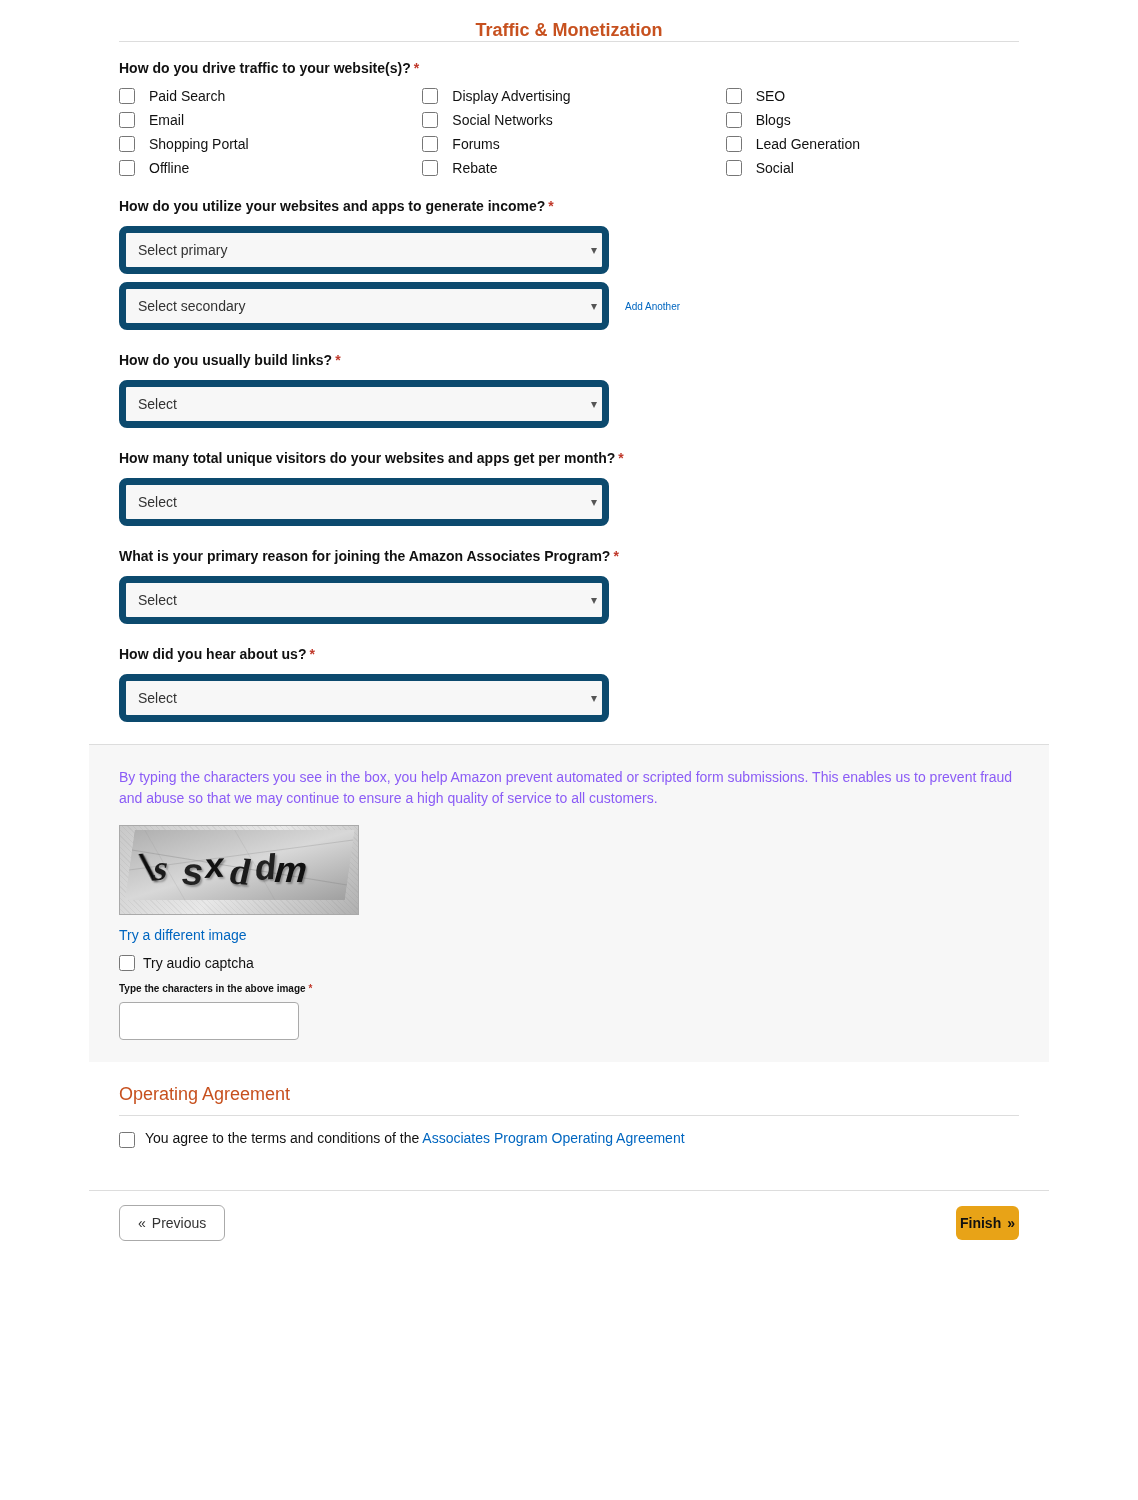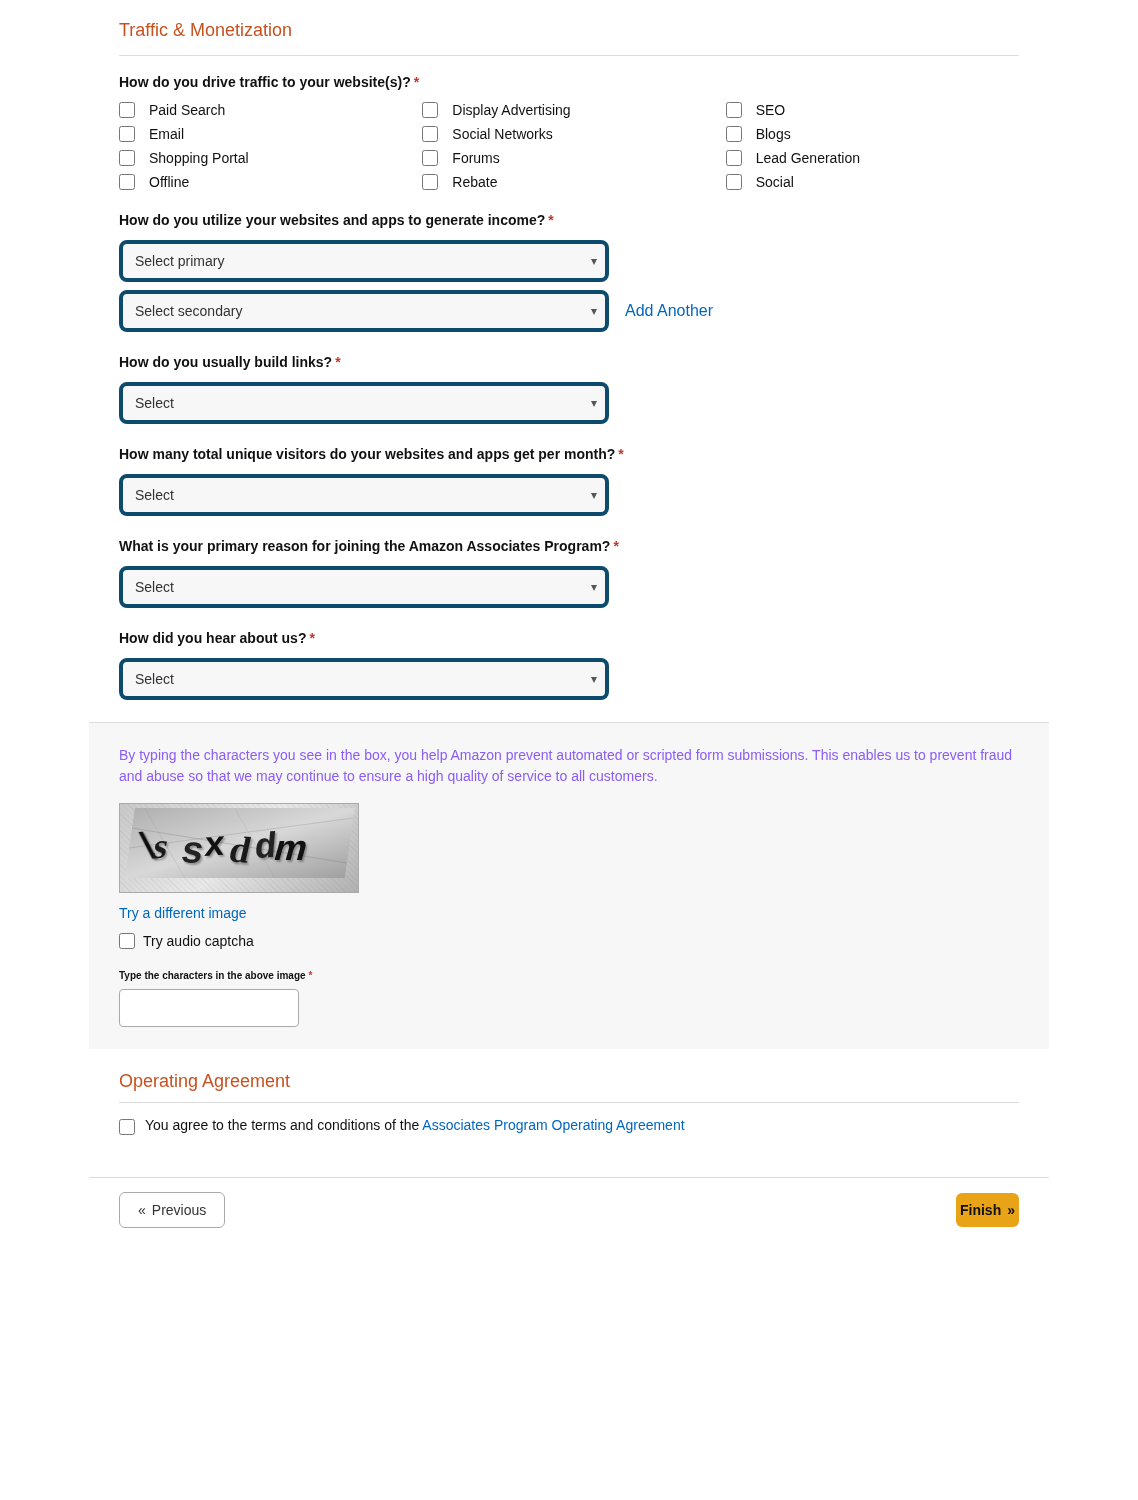--- a/index.html
+++ b/index.html
@@ -11,22 +11,22 @@
       width: 1138px;
     }
     .page-wrapper {
       max-width: 960px;
       margin: 0 auto;
       padding: 20px 30px;
     }
     .section-title {
       color: #c7511f;
       font-size: 18px;
-      font-weight: normal;
-      margin-bottom: 14px;
+      font-weight: bold;
+      text-align: center;
     }
     .divider {
       border: none;
       border-top: 1px solid #ddd;
       margin: 0 0 18px 0;
     }
     .question-label {
       font-weight: bold;
       margin-bottom: 12px;
       font-size: 14px;
@@ -59,42 +59,42 @@
       gap: 16px;
       margin-bottom: 10px;
     }
     .select-wrapper {
       position: relative;
       width: 490px;
     }
     .select-wrapper select {
       width: 100%;
       padding: 9px 36px 9px 12px;
-      border: 4px solid #0c4a6e;
+      border: 7px solid #0c4a6e;
       border-radius: 8px;
       background: #f7f7f7;
       font-size: 14px;
       appearance: none;
       -webkit-appearance: none;
       cursor: pointer;
       color: #333;
     }
     .select-wrapper .chevron {
       position: absolute;
       right: 12px;
       top: 50%;
       transform: translateY(-50%);
       pointer-events: none;
       color: #555;
       font-size: 12px;
     }
     .add-another-link {
       color: #0066c0;
       text-decoration: none;
-      font-size: 16px;
+      font-size: 10px;
       cursor: pointer;
       white-space: nowrap;
     }
     .question-block {
       margin-bottom: 22px;
     }
     .captcha-section {
       background: #f7f7f7;
       padding: 22px 30px;
       margin: 0 -30px;
@@ -146,21 +146,21 @@
       text-decoration: none;
       font-size: 14px;
       cursor: pointer;
       display: inline-block;
       margin-bottom: 12px;
     }
     .audio-captcha-row {
       display: flex;
       align-items: flex-start;
       gap: 8px;
-      margin-bottom: 21px;
+      margin-bottom: 12px;
     }
     .audio-captcha-row input[type="checkbox"] {
       width: 16px;
       height: 16px;
     }
     .captcha-input-label {
       font-weight: bold;
       margin-bottom: 8px;
       font-size: 10px;
     }

